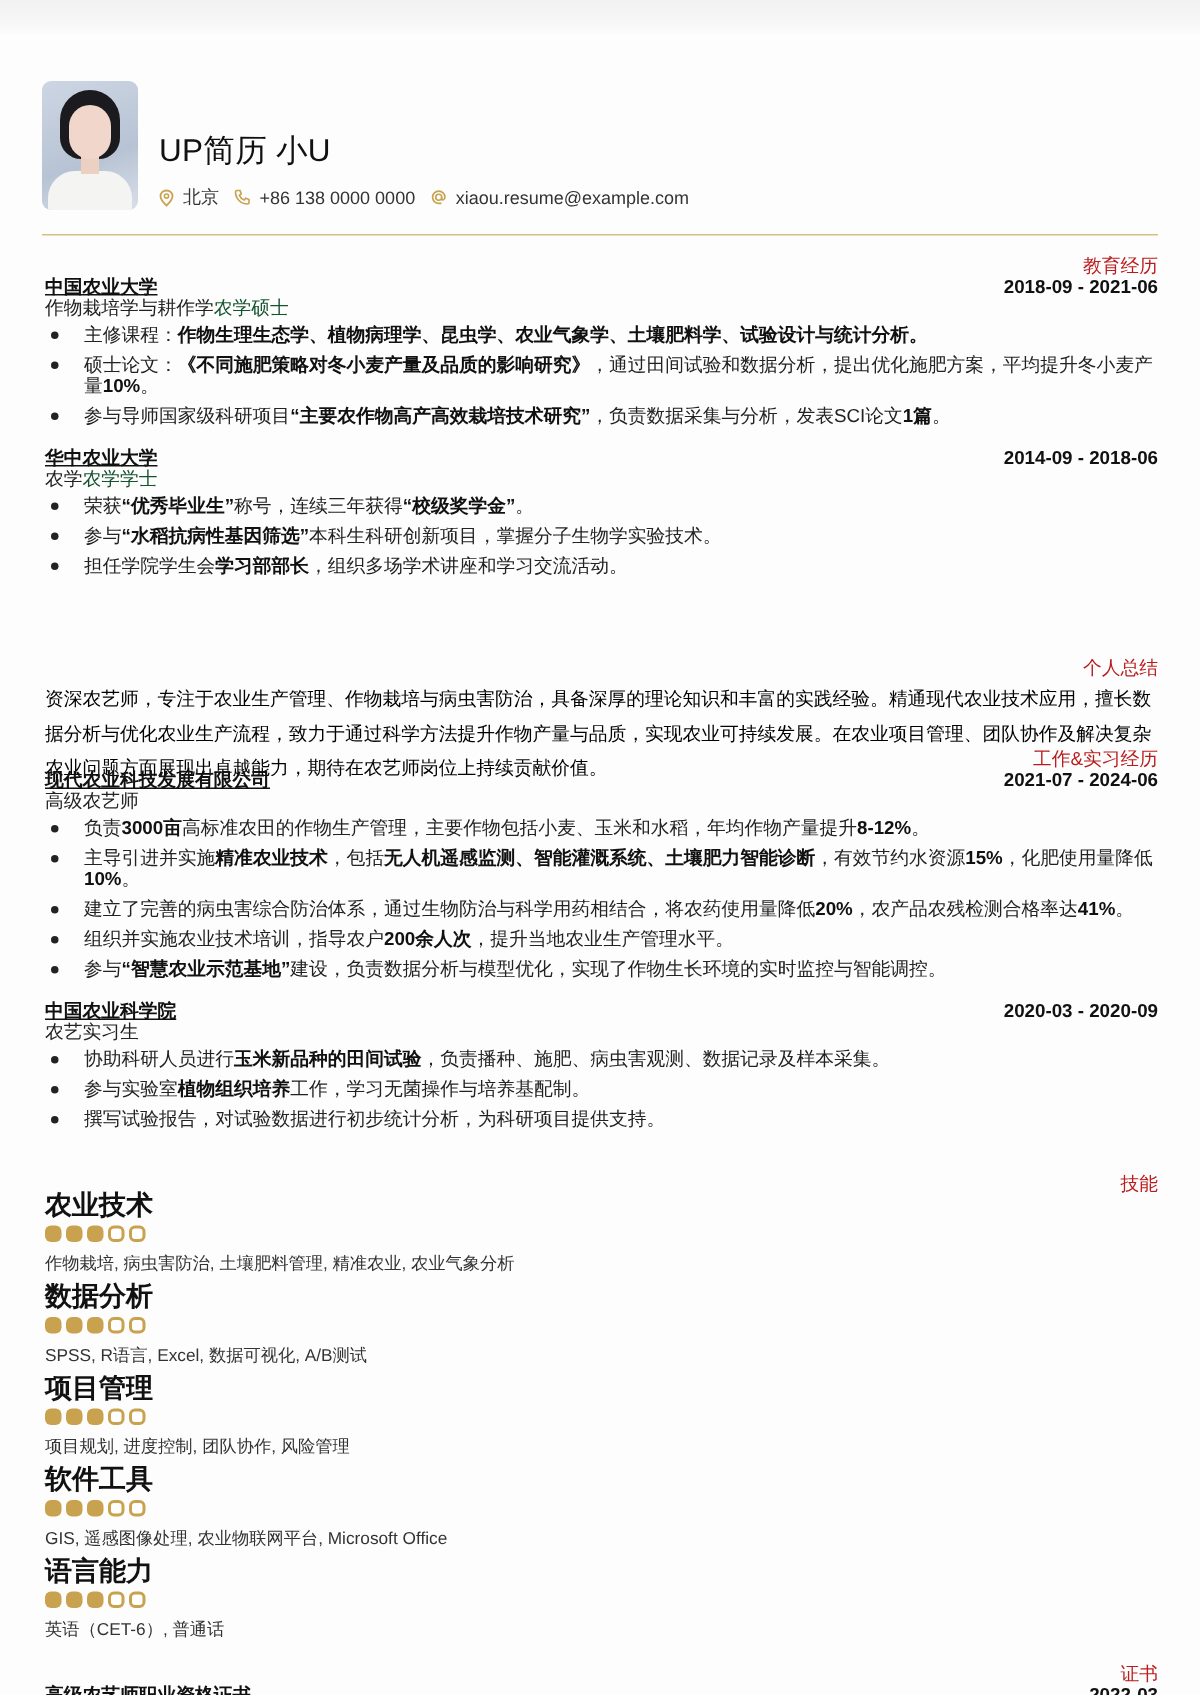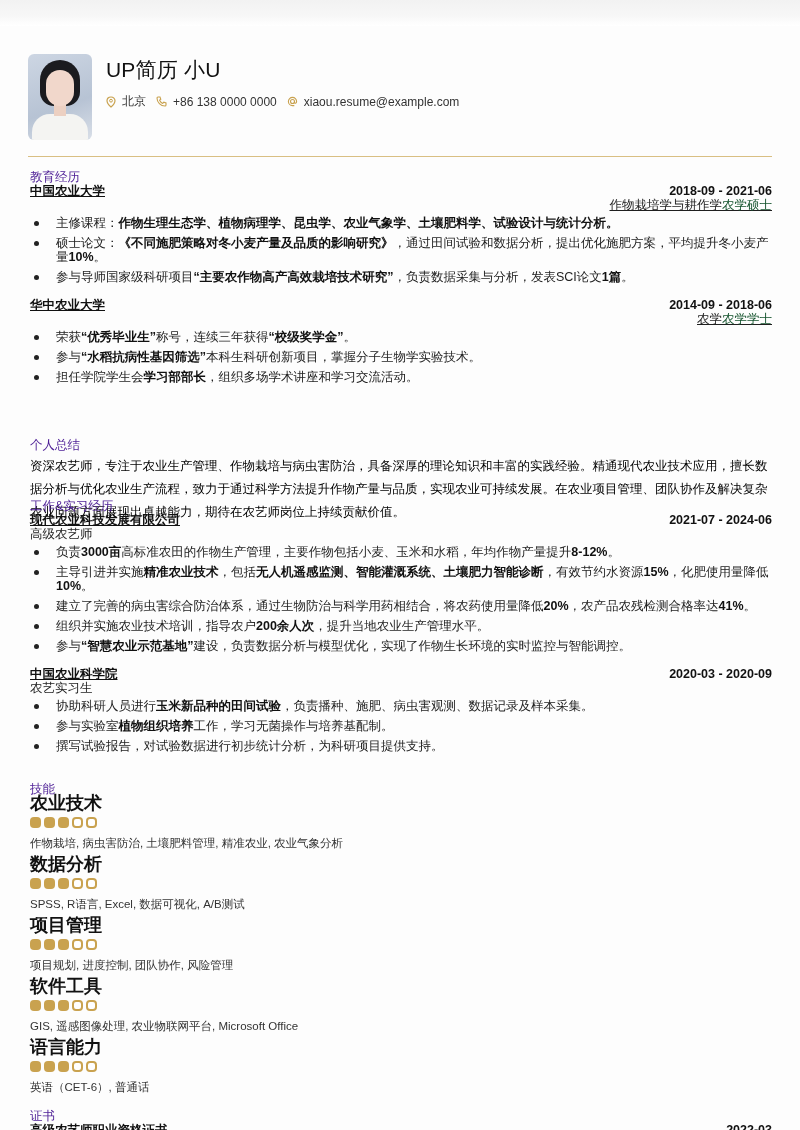--- a/index.html
+++ b/index.html
@@ -6,43 +6,43 @@
     html, body { width: 800px; height: 1130px; overflow: hidden; background: #ffffff; }
     body { font-family: "Liberation Sans", "DejaVu Sans", sans-serif; color: #1f1f1f; position: relative; }
 
     .top-shadow {
       position: absolute; left: 0; top: 0; width: 800px; height: 26px;
       background: linear-gradient(to bottom, #f2f2f2 0%, #f7f7f7 60%, #ffffff 100%);
     }
     .page { position: absolute; left: 0; top: 26px; width: 800px; height: 1104px; background: #fdfdfd; }
 
     
-    .header { position: absolute; left: 28px; top: 28px; height: 86px; display: flex; align-items: flex-start; }
+    .header { position: absolute; left: 28px; top: 28px; height: 86px; display: flex; align-items: flex-end; }
     .photo {
       width: 64px; height: 86px; border-radius: 6px; overflow: hidden; position: relative;
       background: linear-gradient(160deg, #cdd6e3 0%, #b7c3d4 60%, #d9dfe8 100%);
     }
     .photo .hair { position: absolute; left: 12px; top: 6px; width: 40px; height: 46px; background: #1b1b1f; border-radius: 20px 20px 14px 14px; }
     .photo .face { position: absolute; left: 18px; top: 16px; width: 28px; height: 36px; background: #f1d7cb; border-radius: 14px 14px 14px 14px; }
     .photo .neck { position: absolute; left: 26px; top: 48px; width: 12px; height: 14px; background: #ecd0c2; }
     .photo .body { position: absolute; left: 4px; top: 60px; width: 56px; height: 30px; background: #f4f4f2; border-radius: 18px 18px 0 0; }
     .header-text { margin-left: 14px; }
     .name { font-size: 21px; font-weight: normal; color: #111; letter-spacing: 0.2px; margin-top: 2px; }
     .contacts { display: flex; align-items: center; margin-top: 9px; font-size: 12px; color: #333; }
     .contact { display: flex; align-items: center; margin-right: 10px; }
     .contact svg { margin-right: 6px; }
 
     .divider { position: absolute; left: 28px; top: 130px; width: 744px; height: 1px; background: #d9bf83; }
 
     
-    .section-title { font-size: 12.5px; color: #4c1d95; line-height: 14px; font-weight: normal; }
+    .section-title { font-size: 12.5px; color: #b91c1c; line-height: 14px; font-weight: normal; text-align: right; }
     .entry-head { display: flex; justify-content: space-between; align-items: flex-start; }
     .entry-org { font-size: 12.5px; font-weight: bold; color: #111; line-height: 14px; text-decoration: underline; }
     .entry-date { font-size: 12.5px; font-weight: bold; color: #111; line-height: 14px; }
-    .entry-sub-row { display: flex; justify-content: flex-end; text-decoration: underline; }
+    .entry-sub-row { display: flex; justify-content: flex-start; }
     .entry-role { font-size: 12.5px; color: #222; line-height: 14px; }
     .entry-degree { font-size: 12.5px; color: #14532d; line-height: 14px; }
     ul.bullets { list-style: none; margin-top: 4px; }
     ul.bullets li { position: relative; padding-left: 26px; font-size: 12.5px; line-height: 14px; color: #222; margin-bottom: 6px; }
     ul.bullets li::before { content: ""; position: absolute; left: 4px; top: 5px; width: 5px; height: 5px; border-radius: 50%; background: #222; }
     ul.bullets li b { font-weight: bold; color: #111; }
 
     .summary { font-size: 12.5px; line-height: 23px; color: #000000; margin-top: 3px; }
 
     .skill { margin-bottom: 7px; }

